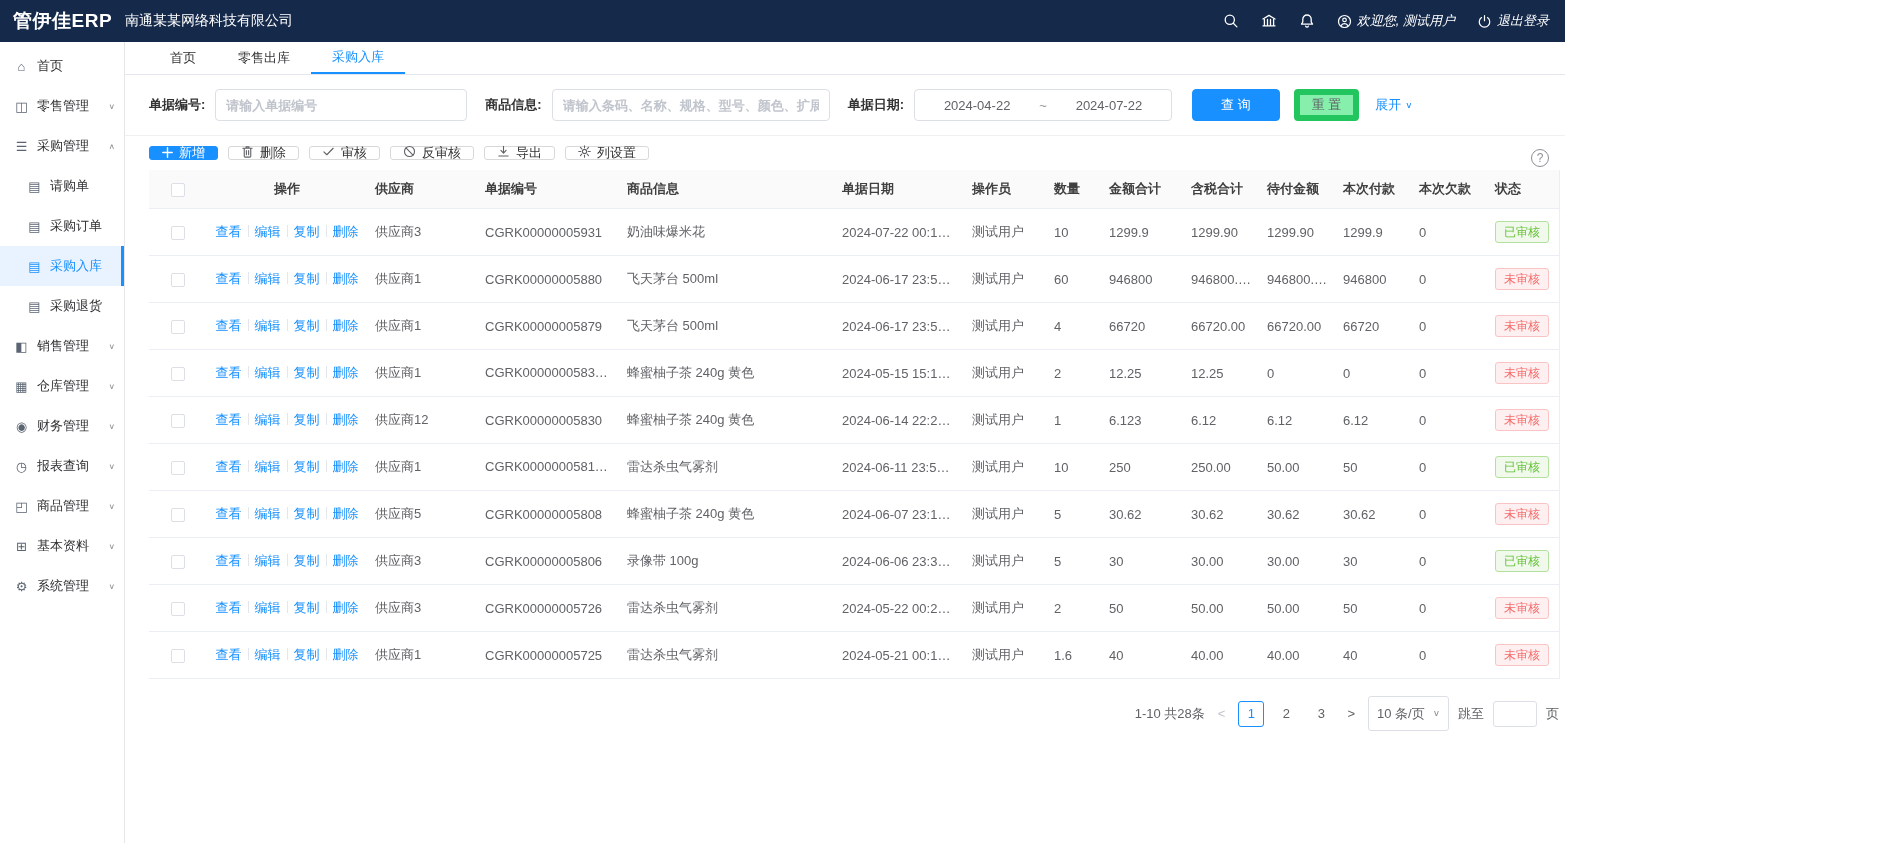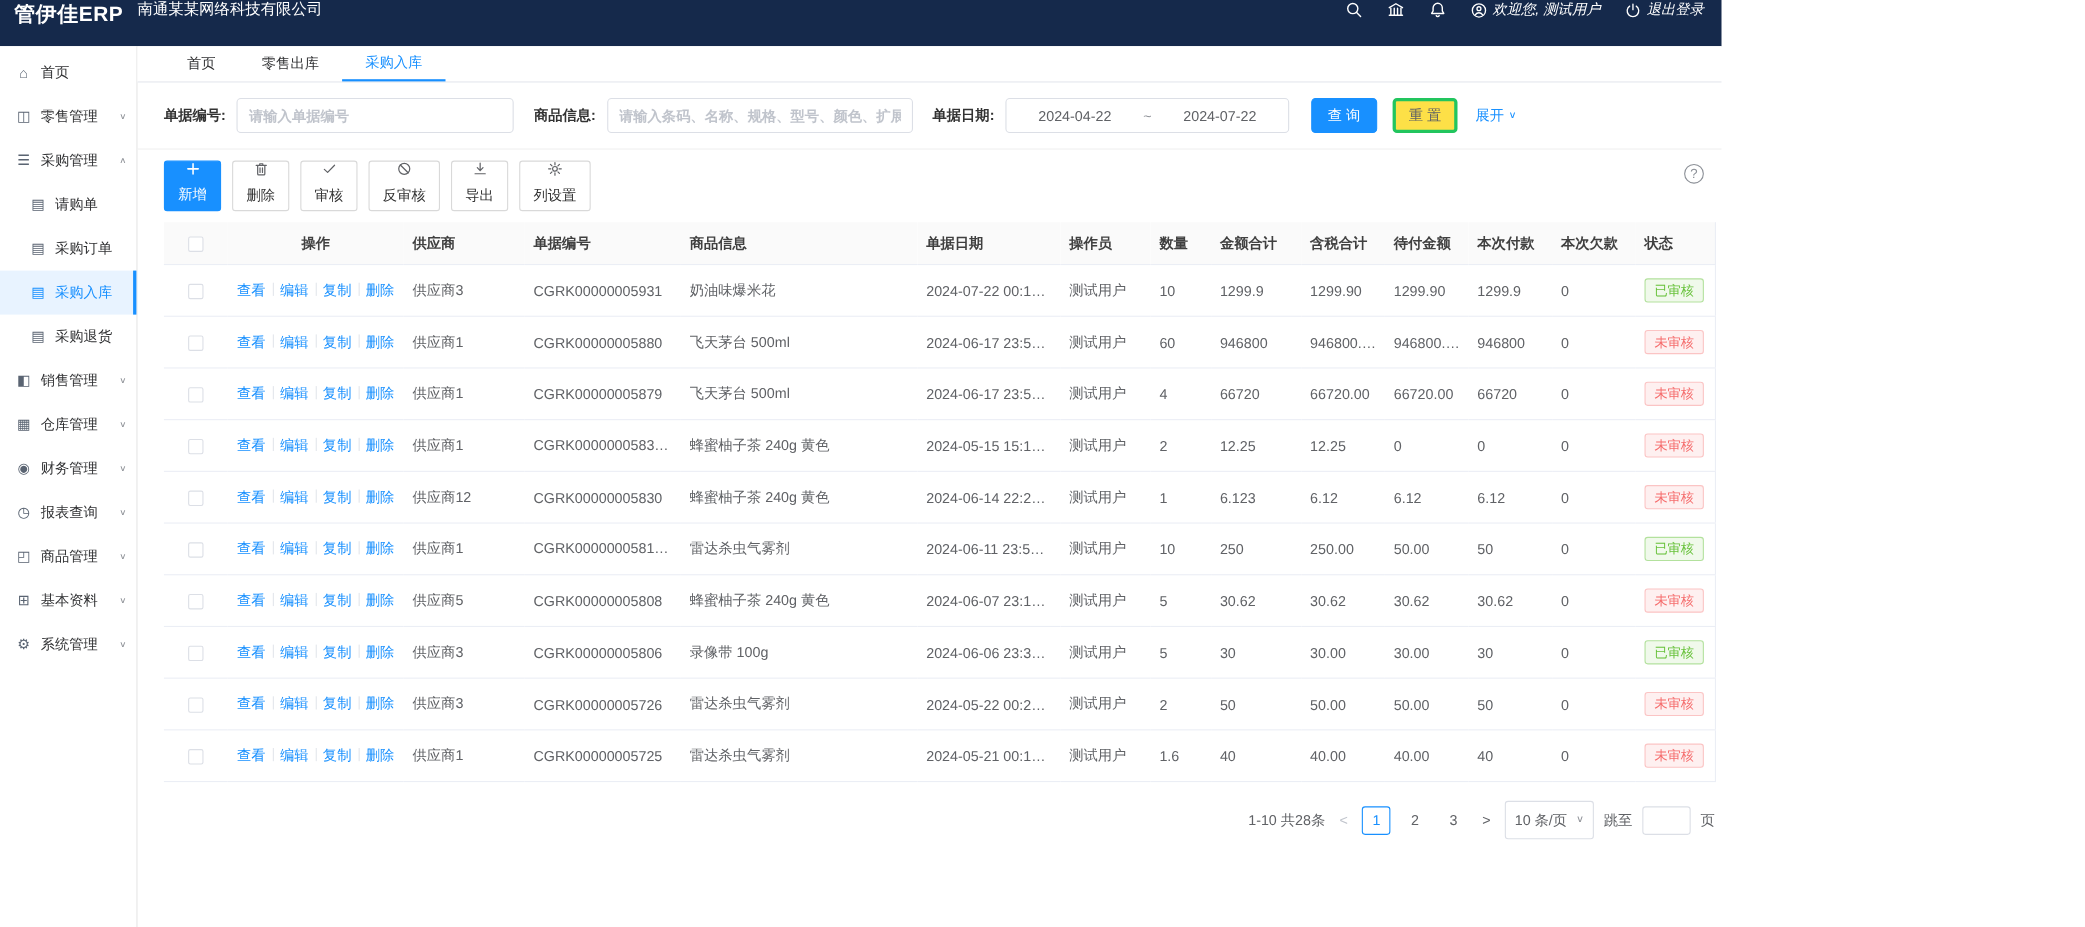--- a/index.html
+++ b/index.html
@@ -1,21 +1,21 @@
 <!DOCTYPE html>
 <html><head>
 <meta charset="utf-8">
 <style>
   * { box-sizing: border-box; }
   html,body { margin:0; padding:0; background:#fff; }
   body { font-family:"Liberation Sans","DejaVu Sans",sans-serif; font-size:13px; color:#303133; }
   .app { width:1565px; background:#fff; }
 
   
-  .topbar { height:42px; background:#15294b; display:flex; align-items:flex-start; color:#fff; }
+  .topbar { height:42px; background:#15294b; display:flex; align-items:center; color:#fff; }
   .logo { width:125px; padding-left:13px; font-size:19px; font-weight:bold; letter-spacing:.5px; white-space:nowrap; }
   .company { font-size:14px; margin-left:0; white-space:nowrap; }
   .top-right { margin-left:auto; display:flex; align-items:center; gap:22px; padding-right:16px;font-style:italic; }
   .hicon { display:inline-flex; align-items:center; cursor:pointer; }
   .hicon svg { stroke:#fff; fill:none; stroke-width:1.3; stroke-linecap:round; stroke-linejoin:round; }
   .welcome, .logout { display:inline-flex; align-items:center; gap:5px; font-size:13px; cursor:pointer; white-space:nowrap; }
 
   
   .main { display:flex; min-height:801px; }
   .sidebar { width:125px; flex:0 0 125px; border-right:1px solid #e6e6e6; padding-top:4px; background:#fff; }
@@ -39,28 +39,28 @@
   .filters { display:flex; align-items:center; padding:14px 0 14px 24px; border-bottom:1px solid #f0f0f0; }
   .flabel { font-weight:600; color:#333; margin-right:10px; white-space:nowrap; }
   .ml { margin-left:18px; }
   .text-input { height:32px; border:1px solid #dcdfe6; border-radius:4px; padding:0 10px; font-size:13px; color:#606266; outline:none; font-family:inherit;font-weight:bold; }
   .text-input::placeholder { color:#c0c4cc; }
   .w1 { width:252px; }
   .w2 { width:278px; }
   .daterange { width:258px; height:32px; border:1px solid #dcdfe6; border-radius:4px; display:flex; align-items:center; justify-content:space-evenly; color:#606266; cursor:pointer; background:#fff; }
   .tilde { color:#909399; }
   .btn { height:32px; border-radius:4px; font-size:13px; cursor:pointer; font-family:inherit; }
-  .btn.primary { background:#1890ff; border:1px solid #1890ff; color:#fff; padding:0 14px; margin-left:20px; }
-  .btn.plain { background:#fde047; border:3px solid #22c55e; color:#606266; padding:0 12px; margin-left:14px; }
+  .btn.primary { background:#1890ff; border:1px solid #1890ff; color:#fff; padding:0 28px; margin-left:20px; }
+  .btn.plain { background:#86efac; border:6px solid #22c55e; color:#606266; padding:0 12px; margin-left:14px; }
   .expand { color:#1890ff; margin-left:16px; cursor:pointer; display:inline-flex; align-items:center; gap:4px; }
   .chev-sm { font-size:10px; transform:scaleY(.85); }
 
   
   .toolbar { display:flex; align-items:center; gap:10px; padding:10px 24px; position:relative; }
-  .tbtn { height:46px; display:inline-flex; align-items:center; gap:6px; padding:0 12px; border:1px solid #d9d9d9; border-radius:3px; background:#fff; font-size:13px; color:#333; cursor:pointer; font-family:inherit;flex-direction:column; }
+  .tbtn { height:14px; display:inline-flex; align-items:center; gap:6px; padding:0 12px; border:1px solid #d9d9d9; border-radius:3px; background:#fff; font-size:13px; color:#333; cursor:pointer; font-family:inherit; }
   .tbtn svg { stroke:#606266; fill:none; stroke-width:1.2; stroke-linecap:round; stroke-linejoin:round; }
   .tbtn.primary { background:#1890ff; border-color:#1890ff; color:#fff; }
   .tbtn.primary svg { stroke:#fff; stroke-width:1.8; }
   .help { position:absolute; right:16px; top:13px; width:18px; height:18px; border-radius:50%; border:1px solid #8c9097; color:#8c9097; font-size:12px; display:flex; align-items:center; justify-content:center; cursor:pointer; }
 
   
   .grid { width:1410px; margin-left:24px; border-collapse:collapse; table-layout:fixed; font-size:13px; color:#606266; border-right:1px solid #ebeef5; }
   .grid th { background:#fafafa; border-bottom:1px solid #ebeef5; padding:10px 8px; text-align:left; color:#404040; font-weight:600; white-space:nowrap; overflow:hidden; }
   .grid td { border-bottom:1px solid #ebeef5; padding:12px 8px; white-space:nowrap; overflow:hidden; text-overflow:ellipsis; background:#fff; }
   .c-check { text-align:center !important; }

